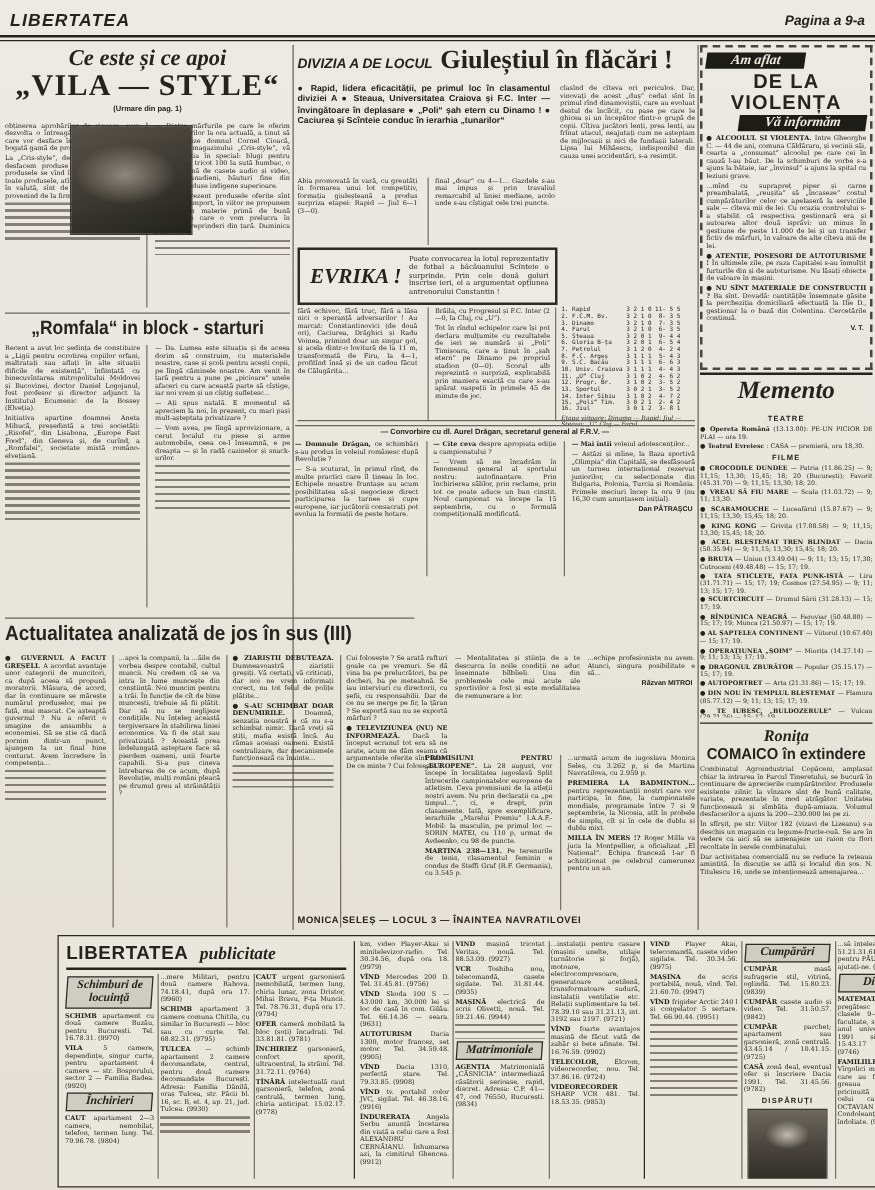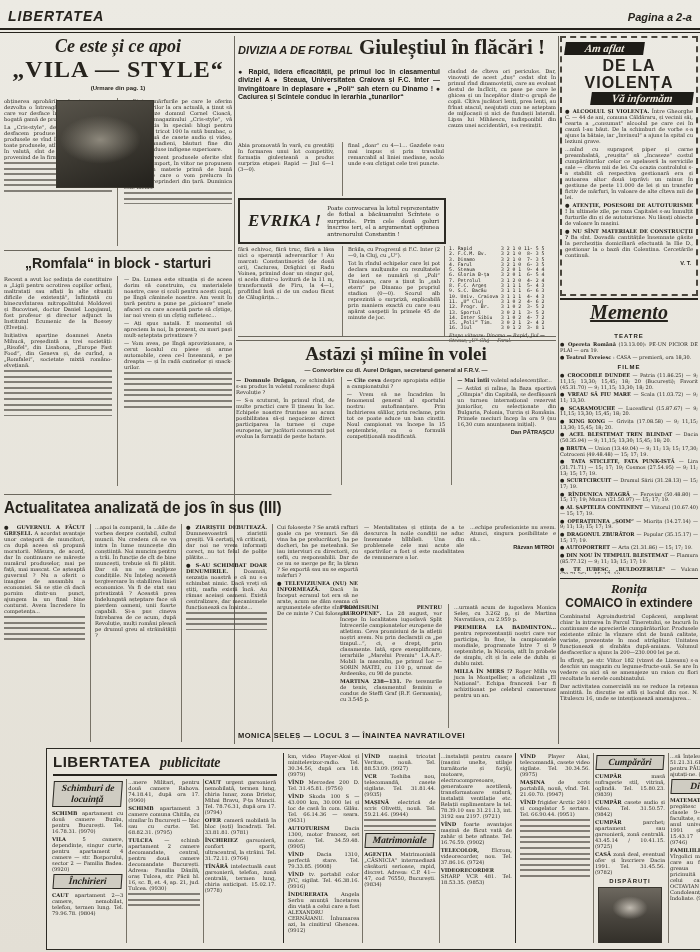--- a/index.html
+++ b/index.html
@@ -45,21 +45,21 @@
   .stand{position:absolute;left:206px;top:0;width:112px;height:90px;border-left:1px solid #777266;padding-left:4px;}
   .stand .trow{font:4.8px/5.3px "DejaVu Sans Mono",monospace;white-space:pre;}
   .stand .cap{font:italic 4.8px/5.6px "DejaVu Serif",serif;margin-top:2px;}
   
   .politie{left:560px;top:36px;width:138px;height:260px;border:2px dashed #4a463d;padding:3px;box-sizing:border-box;}
   .politie .bar{background:#1e1c17;color:#eee9dd;font:italic bold 11px/13px "Liberation Serif",serif;transform:skewX(-8deg);width:62%;text-align:center;margin:1px 0 2px;}
   .politie .bar2{background:#1e1c17;color:#eee9dd;font:italic bold 11px/13px "Liberation Serif",serif;transform:skewX(-8deg);width:80%;margin:1px 0 3px auto;text-align:center;}
   .politie .ttl{font:900 16px/17px "Liberation Sans",sans-serif;letter-spacing:1px;text-align:center;}
   .politie .body{height:188px;}
   
-  .memhdr{left:560px;top:298px;width:138px;height:28px;font:italic bold 20px/24px "Liberation Serif",serif;text-align:center;border-top:2px solid #26231d;text-decoration:underline;}
+  .memhdr{left:560px;top:298px;width:138px;height:28px;font:italic bold 20px/24px "Liberation Serif",serif;text-align:center;border-top:2px solid #26231d;}
   .memlist{left:560px;top:330px;width:138px;height:244px;font-size:5px;line-height:5.7px;}
   
   .volei{left:236px;top:340px;width:320px;height:152px;border-top:1px solid #6b675d;}
   .volei .h1{font:bold 19px/22px "Liberation Serif",serif;text-align:center;margin-top:2px;}
   .volei .lead{font:bold 6px/7px "Liberation Sans",sans-serif;text-align:center;margin:2px 0 3px;}
   .volei .cols{display:flex;gap:6px;height:108px;}
   .volei .c{width:102px;height:108px;}
   .volei .c + .c{border-left:1px solid #777266;padding-left:5px;}
   
   .romfala{left:4px;top:250px;width:228px;height:242px;border-top:1px solid #6b675d;}
@@ -100,21 +100,21 @@
   .vr-a{left:234px;top:36px;height:708px;}
   .vr-b{left:558px;top:36px;height:708px;}
   .hr-1{left:238px;top:336px;width:318px;height:1px;background:#6b675d;}
 </style>
 </head>
 <body>
 
 <div class="page">
 
   <div class="abs mast-l">LIBERTATEA</div>
-  <div class="abs mast-r">Pagina a 2-a</div>
+  <div class="abs mast-r">Pagina a 9-a</div>
   <div class="abs rule r1"></div>
   <div class="abs rule r2"></div>
   <div class="abs vrule vr-a"></div>
   <div class="abs vrule vr-b"></div>
   <div class="abs hr-1"></div>
 
   <section class="abs cris">
     <div class="h1">Ce este și ce apoi</div>
     <div class="h2">„VILA — STYLE“</div>
     <div class="note">(Urmare din pag. 1)</div>
@@ -127,21 +127,21 @@
       <div class="c txt">
           <p>— Dintre mărfurile pe care le oferim cumpărătorilor la ora actuală, a ținut să ne precizeze domnul Cornel Cioacă, directorul magazinului „Cris-style“, vă rețin atenția în special: blugi pentru bărbați din tricot 100 la sută bumbac, o bogată gamă de casete audio și video, biscuiți canadieni, băuturi fine din import, produse indigene superioare.</p>
           <p>Dacă în prezent produsele oferite sînt numai din import, în viitor ne propunem să aducem materie primă de bună calitate pe care o vom prelucra în diferite întreprinderi din țară. Duminica este închis.</p>
           <div class="gk" style="height: 12px;"></div>
         </div>
     </div>
     <div class="abs crisphoto" style="position:absolute;"></div>
   </section>
 
   <section class="abs fotbal">
-    <span class="kick">DIVIZIA A DE FOTBAL</span><span class="head">Giuleștiul în flăcări !</span>
+    <span class="kick">DIVIZIA A DE LOCUL</span><span class="head">Giuleștiul în flăcări !</span>
     <div class="deck">● Rapid, lidera eficacității, pe primul loc în clasamentul diviziei A ● Steaua, Universitatea Craiova și F.C. Inter — învingătoare în deplasare ● „Poli“ șah etern cu Dinamo ! ● Caciurea și Scînteie conduc în ierarhia „tunarilor“</div>
     <div class="rcol txt">
         <p>clasînd de cîteva ori periculos. Dar, vinovați de acest „duș“ cedat sînt în primul rînd dinamoviștii, care au evoluat destul de încîlcit, cu pase pe care le ghicea și un începător dintr-o grupă de copii. Cîțiva jucători lenți, prea lenți, au frînat atacul, neajutați cum ne așteptam de mijlocașii și nici de fundașii laterali. Lipsa lui Mihăescu, indisponibil din cauza unei accidentări, s-a resimțit.</p>
       </div>
     <div class="c1 txt">
         <p>Abia promovată în vară, cu greutăți în formarea unui lot competitiv, formația giuleșteană a produs surpriza etapei: Rapid — Jiul 6—1 (3—0).</p>
       </div>
     <div class="c2 txt">
         <p>final „doar“ cu 4—1... Gazdele s-au mai impus și prin travaliul remarcabil al liniei mediane, acolo unde s-au cîștigat cele trei puncte.</p>
       </div>
@@ -213,21 +213,20 @@
       <p><b>● RÎNDUNICA NEAGRĂ </b>— Feroviar (50.48.80) — 15; 17; 19; Munca (21.50.97) — 15; 17; 19.</p>
       <p><b>● AL ȘAPTELEA CONTINENT </b>— Viitorul (10.67.40) — 15; 17; 19.</p>
       <p><b>● OPERAȚIUNEA „ȘOIM“ </b>— Miorița (14.27.14) — 9; 11; 13; 15; 17; 19.</p>
       <p><b>● DRAGONUL ZBURĂTOR </b>— Popular (35.15.17) — 15; 17; 19.</p>
       <p><b>● AUTOPORTRET </b>— Arta (21.31.86) — 15; 17; 19.</p>
       <p><b>● DIN NOU ÎN TEMPLUL BLESTEMAT </b>— Flamura (85.77.12) — 9; 11; 13; 15; 17; 19.</p>
       <p><b>● TE IUBESC, „BULDOZERULE“ </b>— Vulcan (79.71.26) — 15; 17; 19.</p>
     </div>
 
   <section class="abs volei">
-    <div class="h1">Astăzi și mîine în volei</div>
     <div class="lead">— Convorbire cu dl. Aurel Drăgan, secretarul general al F.R.V. —</div>
     <div class="cols">
       <div class="c txt">
           <p><b>— Domnule Drăgan, </b>ce schimbări s-au produs în voleiul românesc după Revoluție ?</p>
           <p>— S-a scuturat, în primul rînd, de multe practici care îl țineau în loc. Echipele noastre fruntașe au acum posibilitatea să-și negocieze direct participarea la turnee și cupe europene, iar jucătorii consacrați pot evolua la formații de peste hotare.</p>
         </div>
       <div class="c txt">
           <p><b>— Cîte ceva </b>despre apropiata ediție a campionatului ?</p>
           <p>— Vrem să ne încadrăm în fenomenul general al sportului nostru: autofinanțare. Prin închirierea sălilor, prin reclame, prin tot ce poate aduce un ban cinstit. Noul campionat va începe la 15 septembrie, cu o formulă competițională modificată.</p>
         </div>

